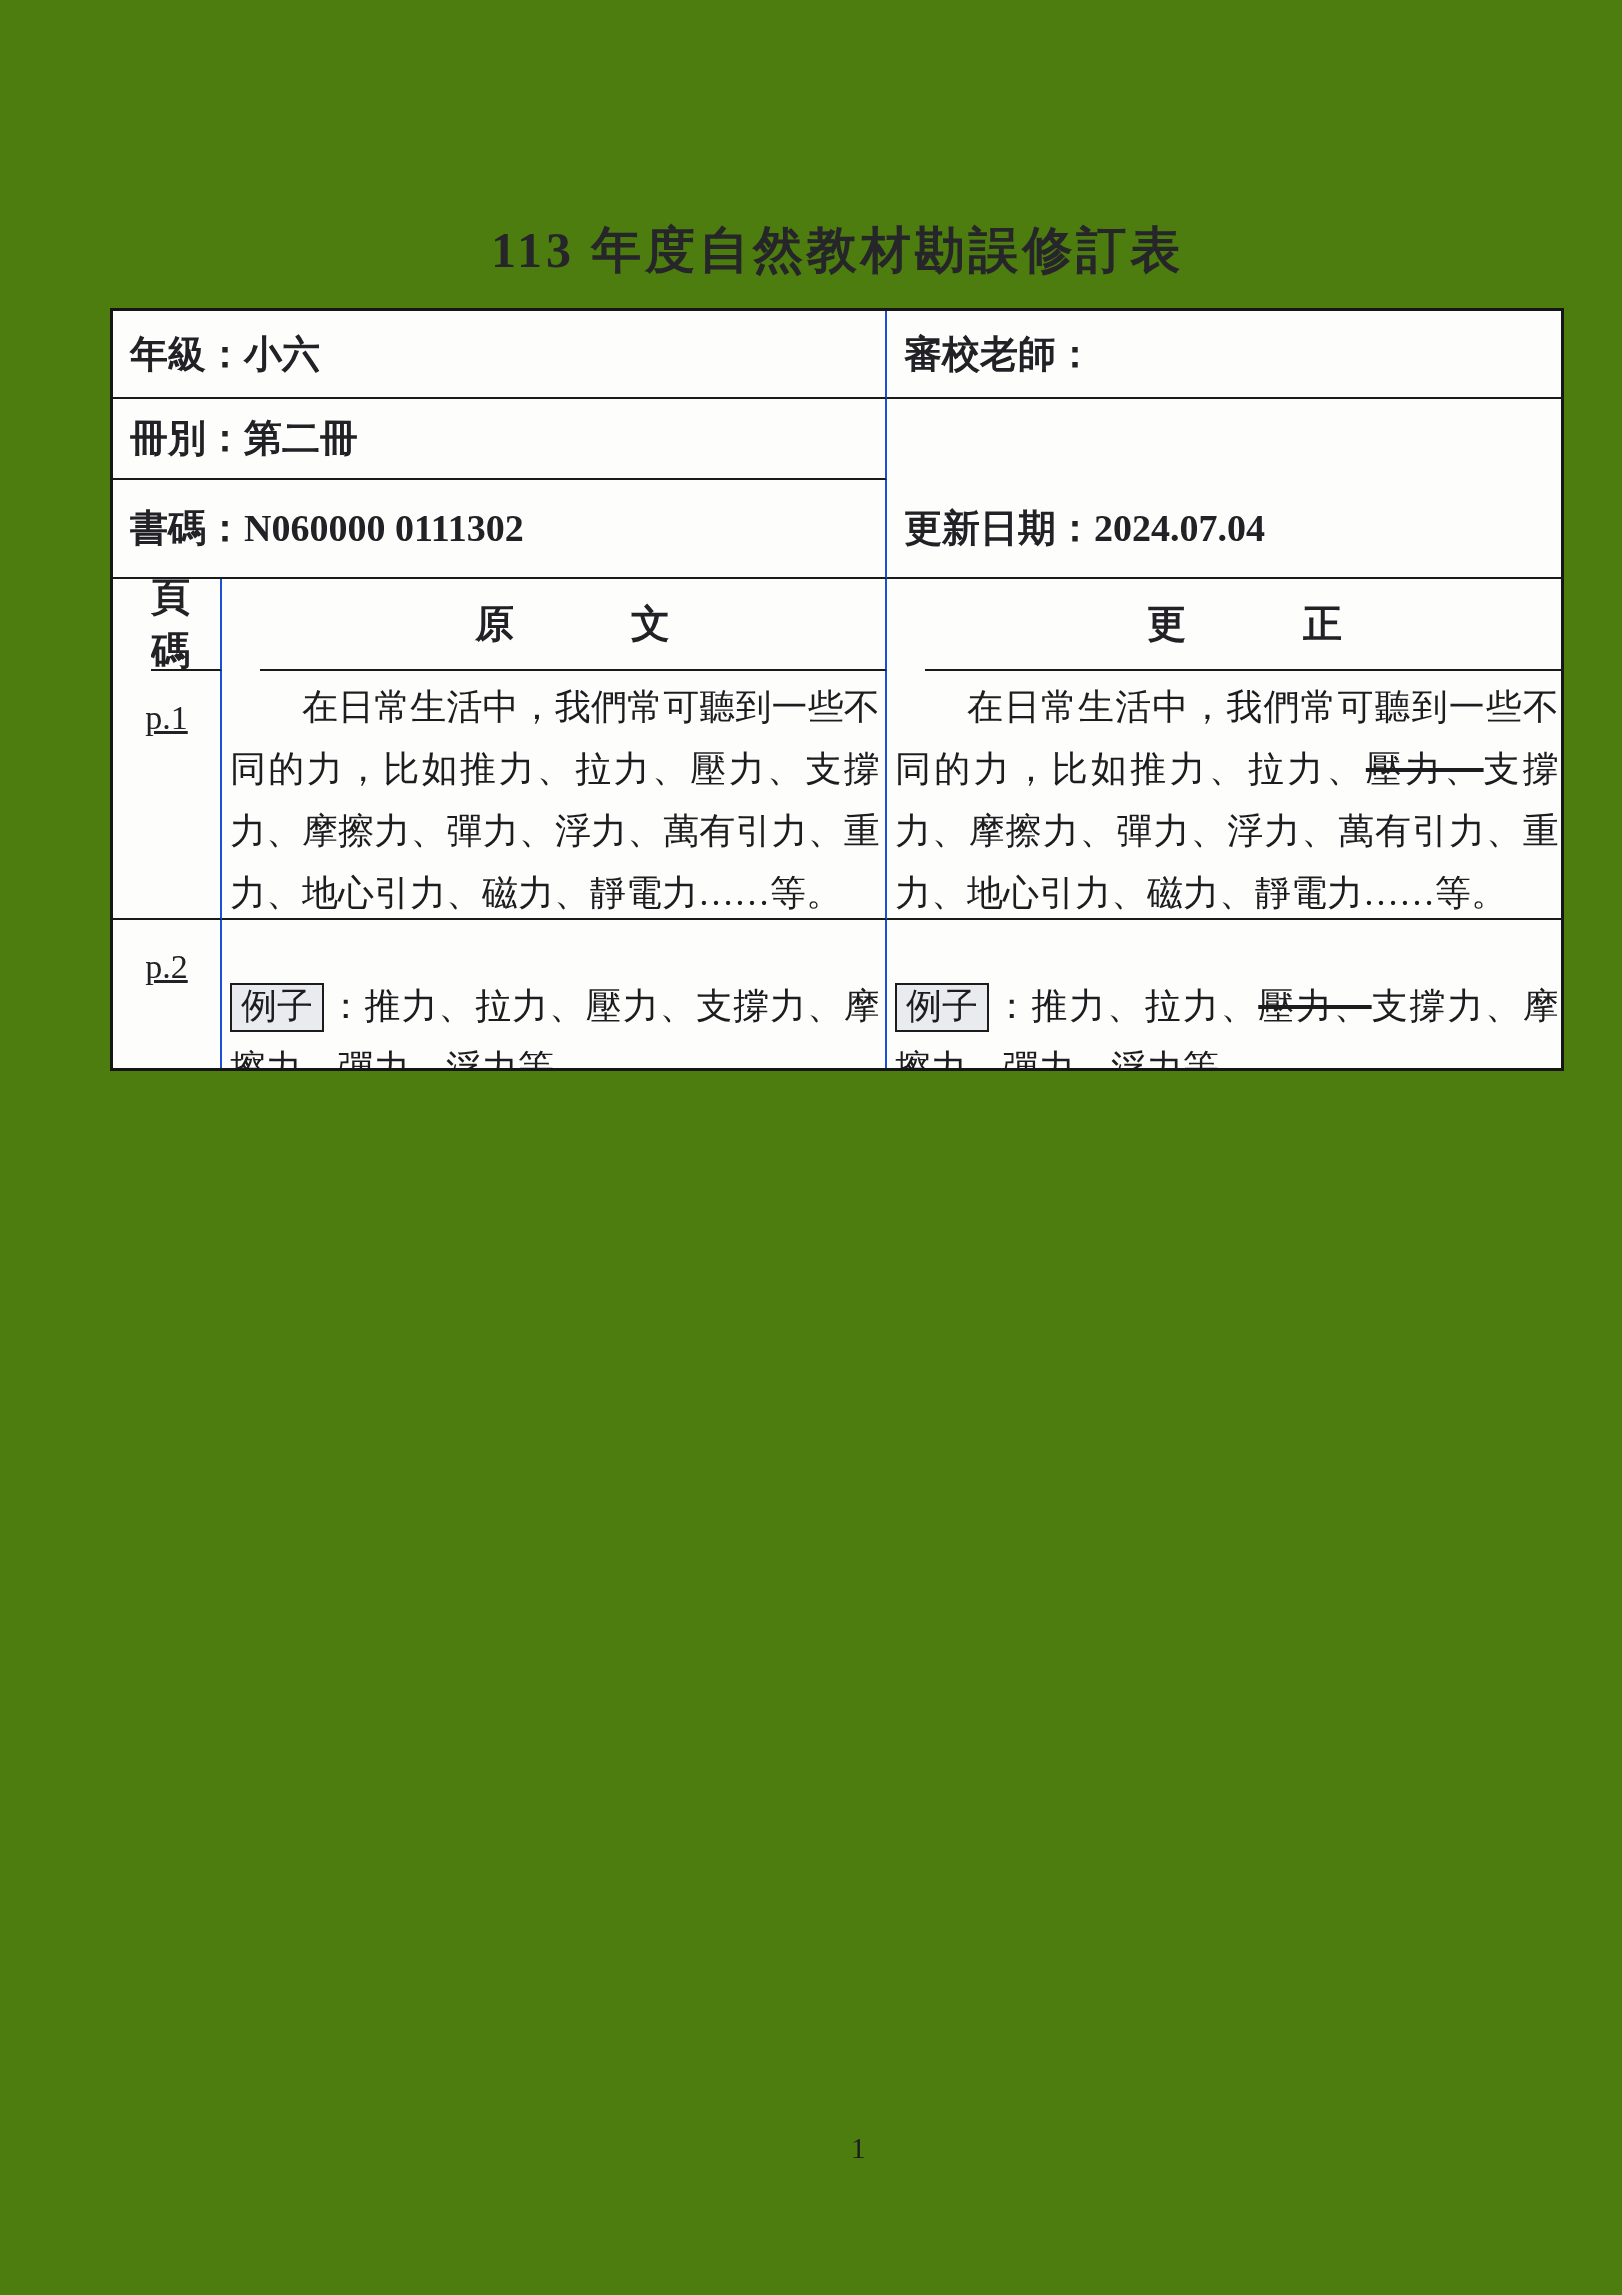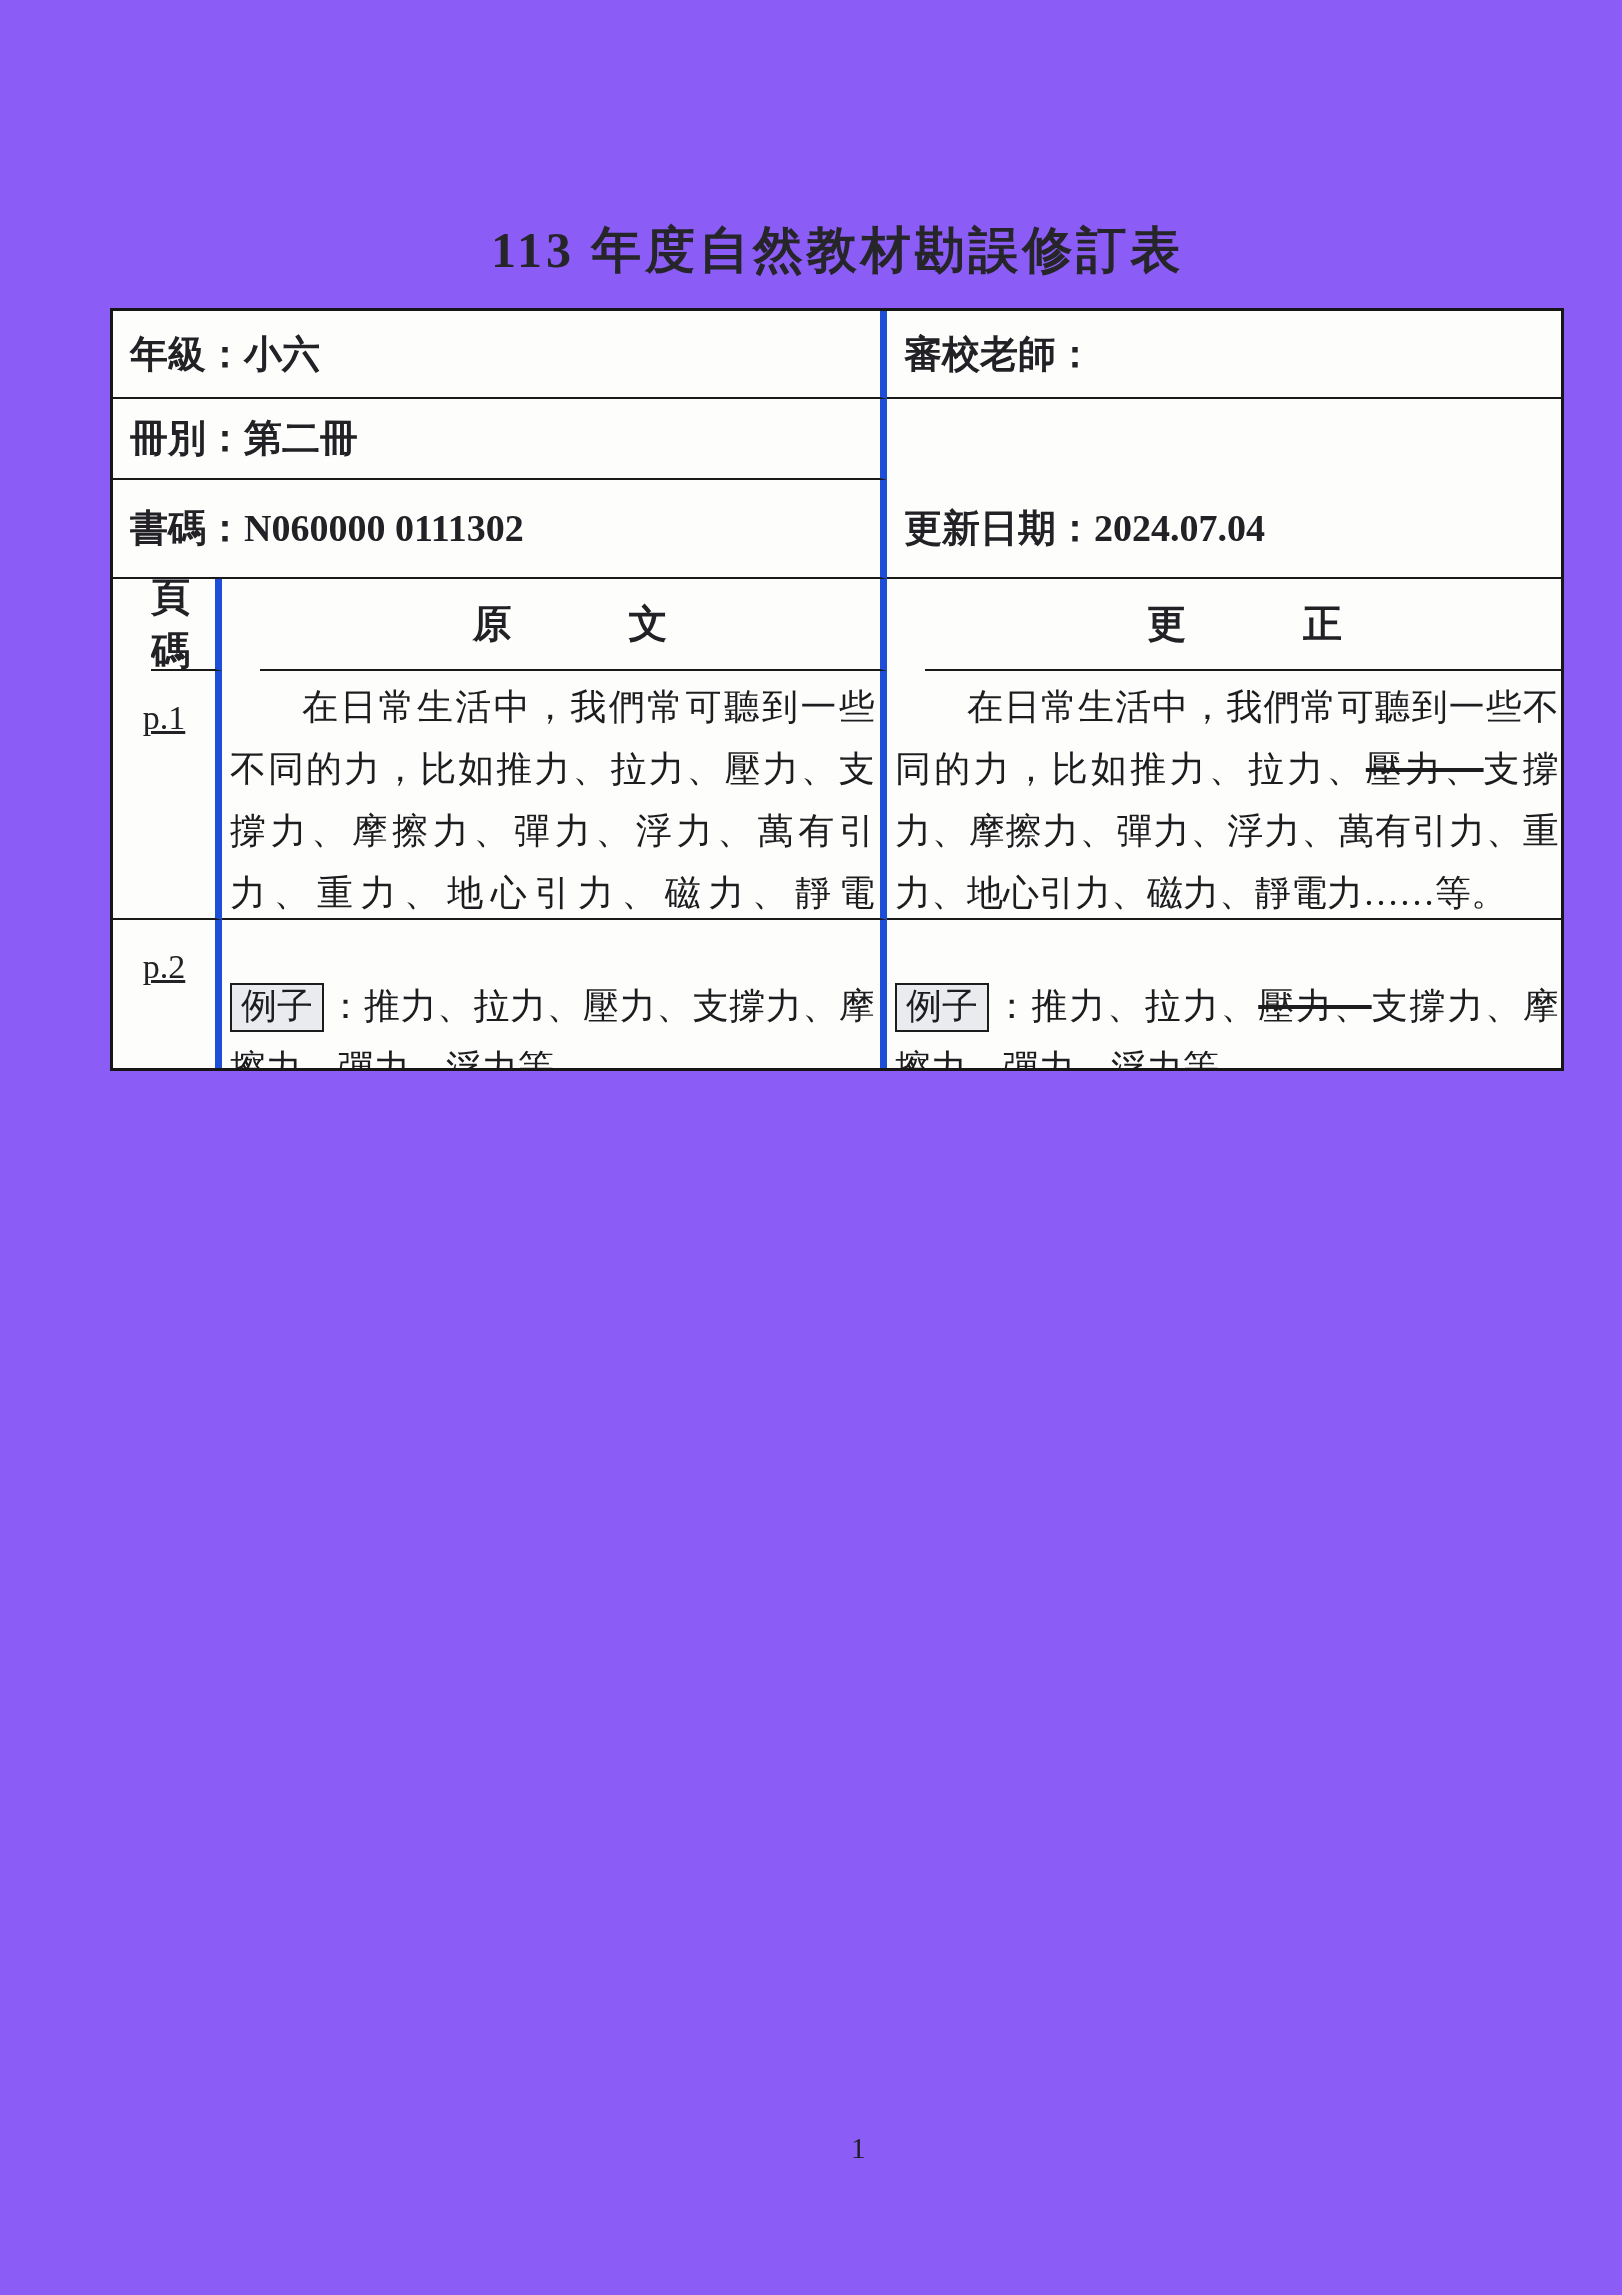--- a/index.html
+++ b/index.html
@@ -1,21 +1,21 @@
 <!DOCTYPE html>
 <html style="font-size:10.5px"><head>
 <meta charset="utf-8">
 <style>
   * { margin: 0; padding: 0; box-sizing: border-box; }
   html, body { background: #9a9a9a; }
   .page {
     position: relative;
     width: 1623px;
     height: 2295px;
-    background: #8b5cf6;
+    background: #4d7c0f;
     color: #1d1d1f;
     font-family: "Liberation Serif", "DejaVu Serif", serif;
     overflow: hidden;
   }
   .doc-title {
     position: absolute;
     top: 217px;
     left: 111px;
     width: 1453px;
     text-align: center;
@@ -29,21 +29,21 @@
     left: 110px;
     top: 308px;
     width: 1454px;
     display: grid;
     grid-template-columns: 109px 665px 677px;
     grid-template-rows: 88px 81px 99px 92px 249px 148px;
     border: 3.9px solid #161616;
     background: #fdfdfc;
   }
   .cell {
-    border-right: 7px solid #1d4ed8;
+    border-right: 2px solid #1d4ed8;
     border-bottom: 2px solid #1a1a1a;
     overflow: hidden;
   }
   .cell.no-r { border-right: none; }
   .cell.no-b { border-bottom: none; }
   .span2 { grid-column: 1 / 3; }
   .info-cell {
     display: flex;
     align-items: center;
     padding-left: 17px;

